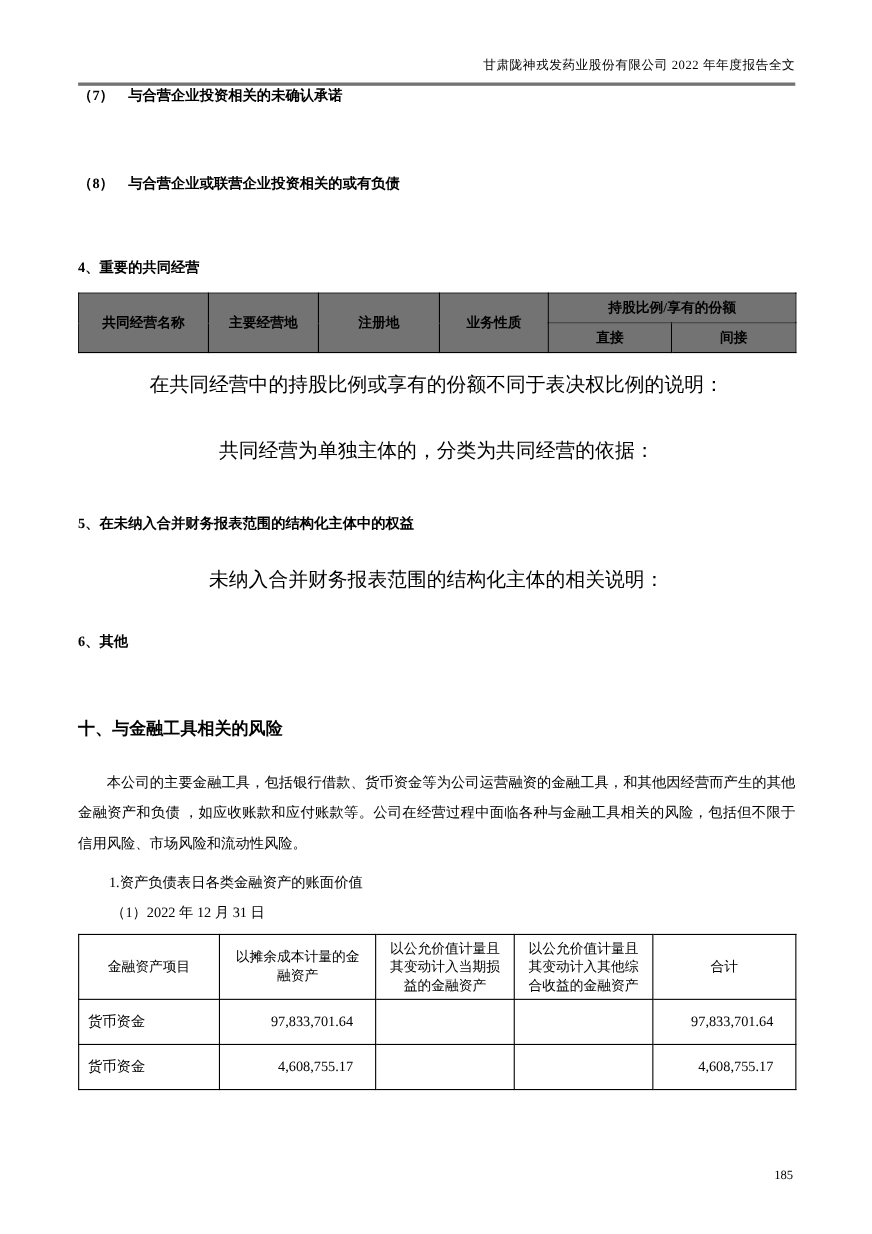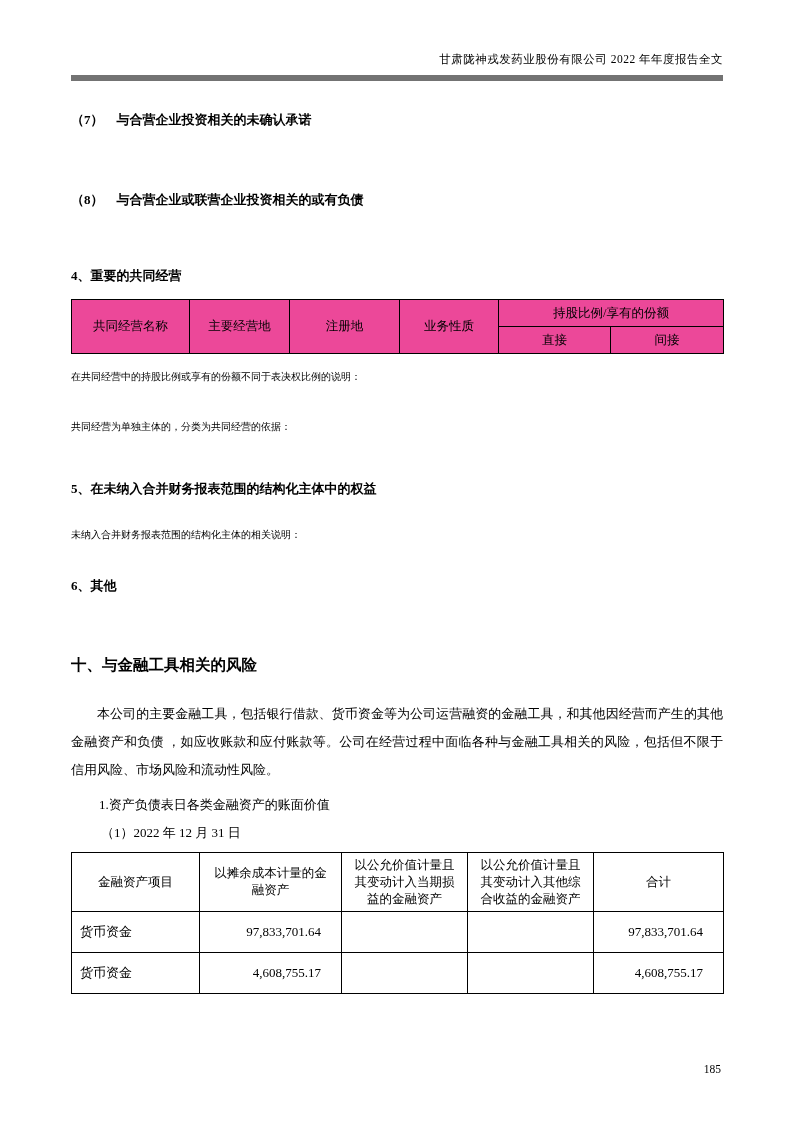--- a/index.html
+++ b/index.html
@@ -7,32 +7,32 @@
     width: 793px;
     height: 1122px;
     background: #ffffff;
     font-family: "Liberation Serif", "DejaVu Serif", serif;
     color: #000;
     position: relative;
     overflow: hidden;
   }
   .page { padding: 52px 70px 0 71px; }
 
-  .doc-header { border-bottom: 6px solid #737373; padding-bottom: 8px; }
+  .doc-header { border-bottom: 3px solid #737373; padding-bottom: 8px; }
   .doc-header-title { text-align: right; font-size: 11.5px; letter-spacing: 0.5px; }
 
   .h-sub { font-weight: bold; font-size: 13px; }
-  .h7 { margin-top: 30px; }
+  .h7 { }
   .h8 { margin-top: 62px; }
   .h4 { margin-top: 58px; }
   .h5 { margin-top: 46px; }
   .h6 { margin-top: 35px; }
   .h10 { margin-top: 60px; font-size: 15.5px; font-weight: bold; }
 
-  .note { font-size: 10px; }
+  .note { font-size: 18px; text-align: center; }
   .note1 { margin-top: 16px; }
   .note2 { margin-top: 36px; }
   .note3 { margin-top: 34px; }
   .note4 { margin-top: 30px; }
 
   .para {
     margin-top: 24px;
     font-size: 13px;
     line-height: 28px;
     text-align: justify;
@@ -41,21 +41,22 @@
   .sub1 { margin-top: 12px; font-size: 13px; margin-left: 28px; }
   .sub2 { margin-top: 10px; font-size: 13px; margin-left: 30px; }
 
   table { border-collapse: collapse; width: 652px; table-layout: fixed; }
   td { border: 1px solid #000; font-size: 12.5px; padding: 2px 4px; overflow: hidden; }
 
   .joint-table { margin-top: 14px; }
   .joint-table td {
     text-align: center;
     height: 22px;
-    background: #ec4899; 
+    background: #737373; 
+    font-weight: bold;
   }
 
   .fin-table { margin-top: 10px; }
   .fin-table tr.head td { text-align: center; height: 54px; padding: 2px 10px; background: #ffffff; }
   .fin-table tr.row td { height: 36px; font-size: 13px; }
   .cell-name { text-align: left; padding-left: 8px; }
   .cell-num { text-align: right; padding-right: 20px; }
 
   .page-num { position: absolute; right: 72px; top: 1036px; font-size: 11.5px; margin-top: 27px; }
 </style>

